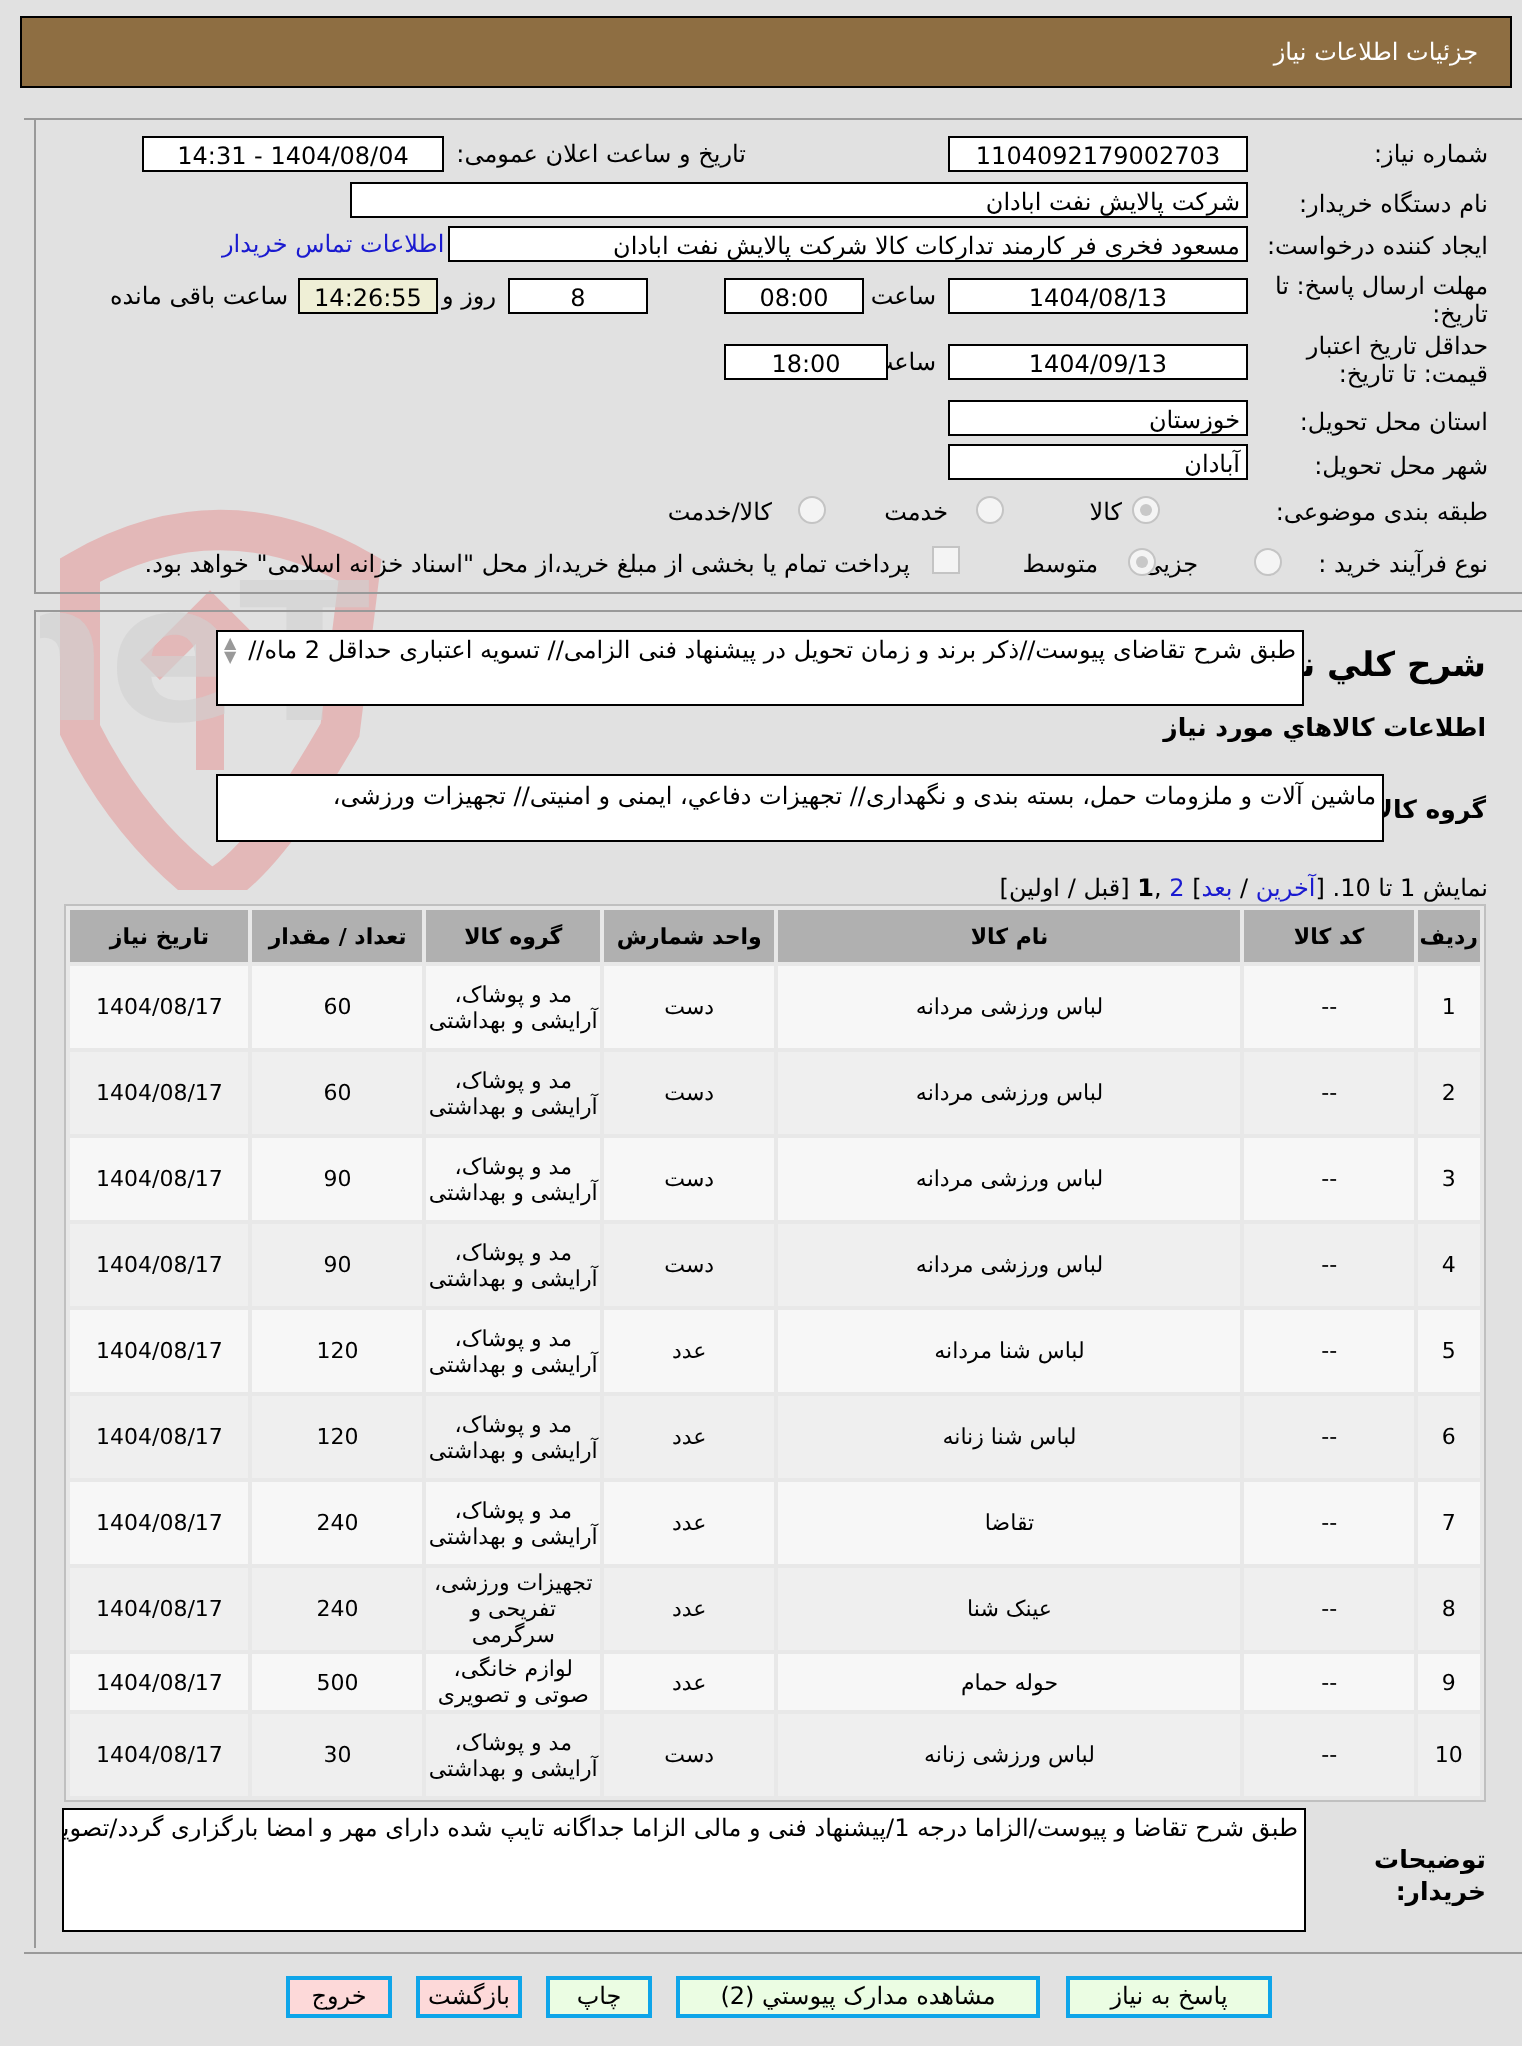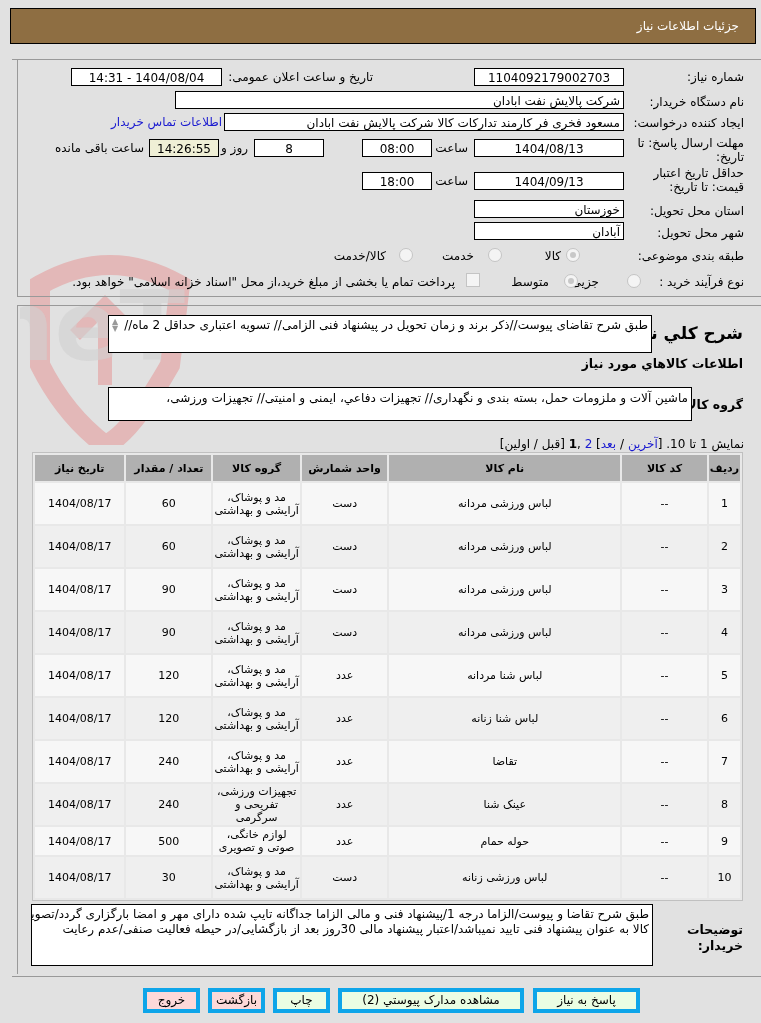--- a/index.html
+++ b/index.html
@@ -47,21 +47,21 @@
   table.items {
     position:absolute; left:32px; top:452px; width:711px; border-collapse:separate; border-spacing:2px;
     background:#e8e8e8; border:1px solid #c0c0c0; font-size:11px;
   }
   table.items th { background:#b0b0b0; height:24px; font-weight:bold; font-size:11px; }
   table.items td { text-align:center; vertical-align:middle; }
   table.items tr.odd td { background:#f7f7f7; }
   table.items tr.even td { background:#efefef; }
   .grp { line-height:13px; font-size:11px; }
   .btn {
-    position:absolute; top:988px; height:17px; border:4px solid #0ea5e9; font-size:12px; line-height:17px;
+    position:absolute; top:988px; height:17px; border:2px solid #0ea5e9; font-size:12px; line-height:17px;
     text-align:center; box-sizing:content-box; cursor:pointer;
   }
   .btn.green { background:#ebfde3; }
   .btn.pink { background:#fdd9d9; }
 </style>
 </head>
 <body>
 
 <div class="header">
   <span>جزئیات اطلاعات نیاز</span>
@@ -95,21 +95,21 @@
 <div class="box" style="left:362px;top:139px;width:70px;">08:00</div>
 <div class="box" style="left:254px;top:139px;width:70px;">8</div>
 <span class="lbl" style="right:513px;top:141px;">روز و</span>
 <div class="box yellow" style="left:149px;top:139px;width:70px;">14:26:55</div>
 <span class="lbl" style="right:617px;top:141px;">ساعت باقی مانده</span>
 
 <span class="lbl" style="right:17px;top:166px;">حداقل تاریخ اعتبار</span>
 <span class="lbl" style="right:17px;top:180px;">قیمت: تا تاریخ:</span>
 <div class="box" style="left:474px;top:172px;width:150px;">1404/09/13</div>
 <span class="lbl" style="right:293px;top:174px;">ساعت</span>
-<div class="box" style="left:362px;top:172px;width:70px;">18:00</div>
+<div class="box" style="left:362px;top:172px;width:82px;">18:00</div>
 
 <span class="lbl" style="right:17px;top:204px;">استان محل تحویل:</span>
 <div class="box r" style="left:474px;top:200px;width:150px;">خوزستان</div>
 
 <span class="lbl" style="right:17px;top:226px;">شهر محل تحویل:</span>
 <div class="box r" style="left:474px;top:222px;width:150px;">آبادان</div>
 
 <span class="lbl" style="right:17px;top:249px;">طبقه بندی موضوعی:</span>
 <span class="radio checked" style="left:566px;top:248px;"></span>
 <span class="lbl" style="right:200px;top:249px;">کالا</span>
@@ -248,21 +248,20 @@
         <td>30</td>
         <td>1404/08/17</td>
     </tr>
   </tbody>
 </table>
 
 <span class="lbl bold" style="right:18px;top:922px;font-size:12.5px;">توضیحات</span>
 <span class="lbl bold" style="right:18px;top:938px;font-size:12.5px;">خریدار:</span>
 <div class="textarea" style="left:31px;top:904px;width:622px;height:62px;line-height:15px;padding:2px 3px;">
   <div style="white-space:nowrap;">طبق شرح تقاضا و پیوست/الزاما درجه 1/پیشنهاد فنی و مالی الزاما جداگانه تایپ شده دارای مهر و امضا بارگزاری گردد/تصویر</div>
-  <div style="white-space:nowrap;">کالا به عنوان پیشنهاد فنی تایید نمیباشد/اعتبار پیشنهاد مالی 30روز بعد از بازگشایی/در حیطه فعالیت صنفی/عدم رعایت</div>
 </div>
 
 <div style="position:absolute;left:12px;top:976px;width:749px;height:1px;background:#999;"></div>
 
 <div class="btn green" style="left:533px;width:99px;">پاسخ به نیاز</div>
 <div class="btn green" style="left:338px;width:178px;">مشاهده مدارک پیوستي (2)</div>
 <div class="btn green" style="left:273px;width:49px;">چاپ</div>
 <div class="btn pink" style="left:208px;width:49px;">بازگشت</div>
 <div class="btn pink" style="left:143px;width:49px;">خروج</div>
 

